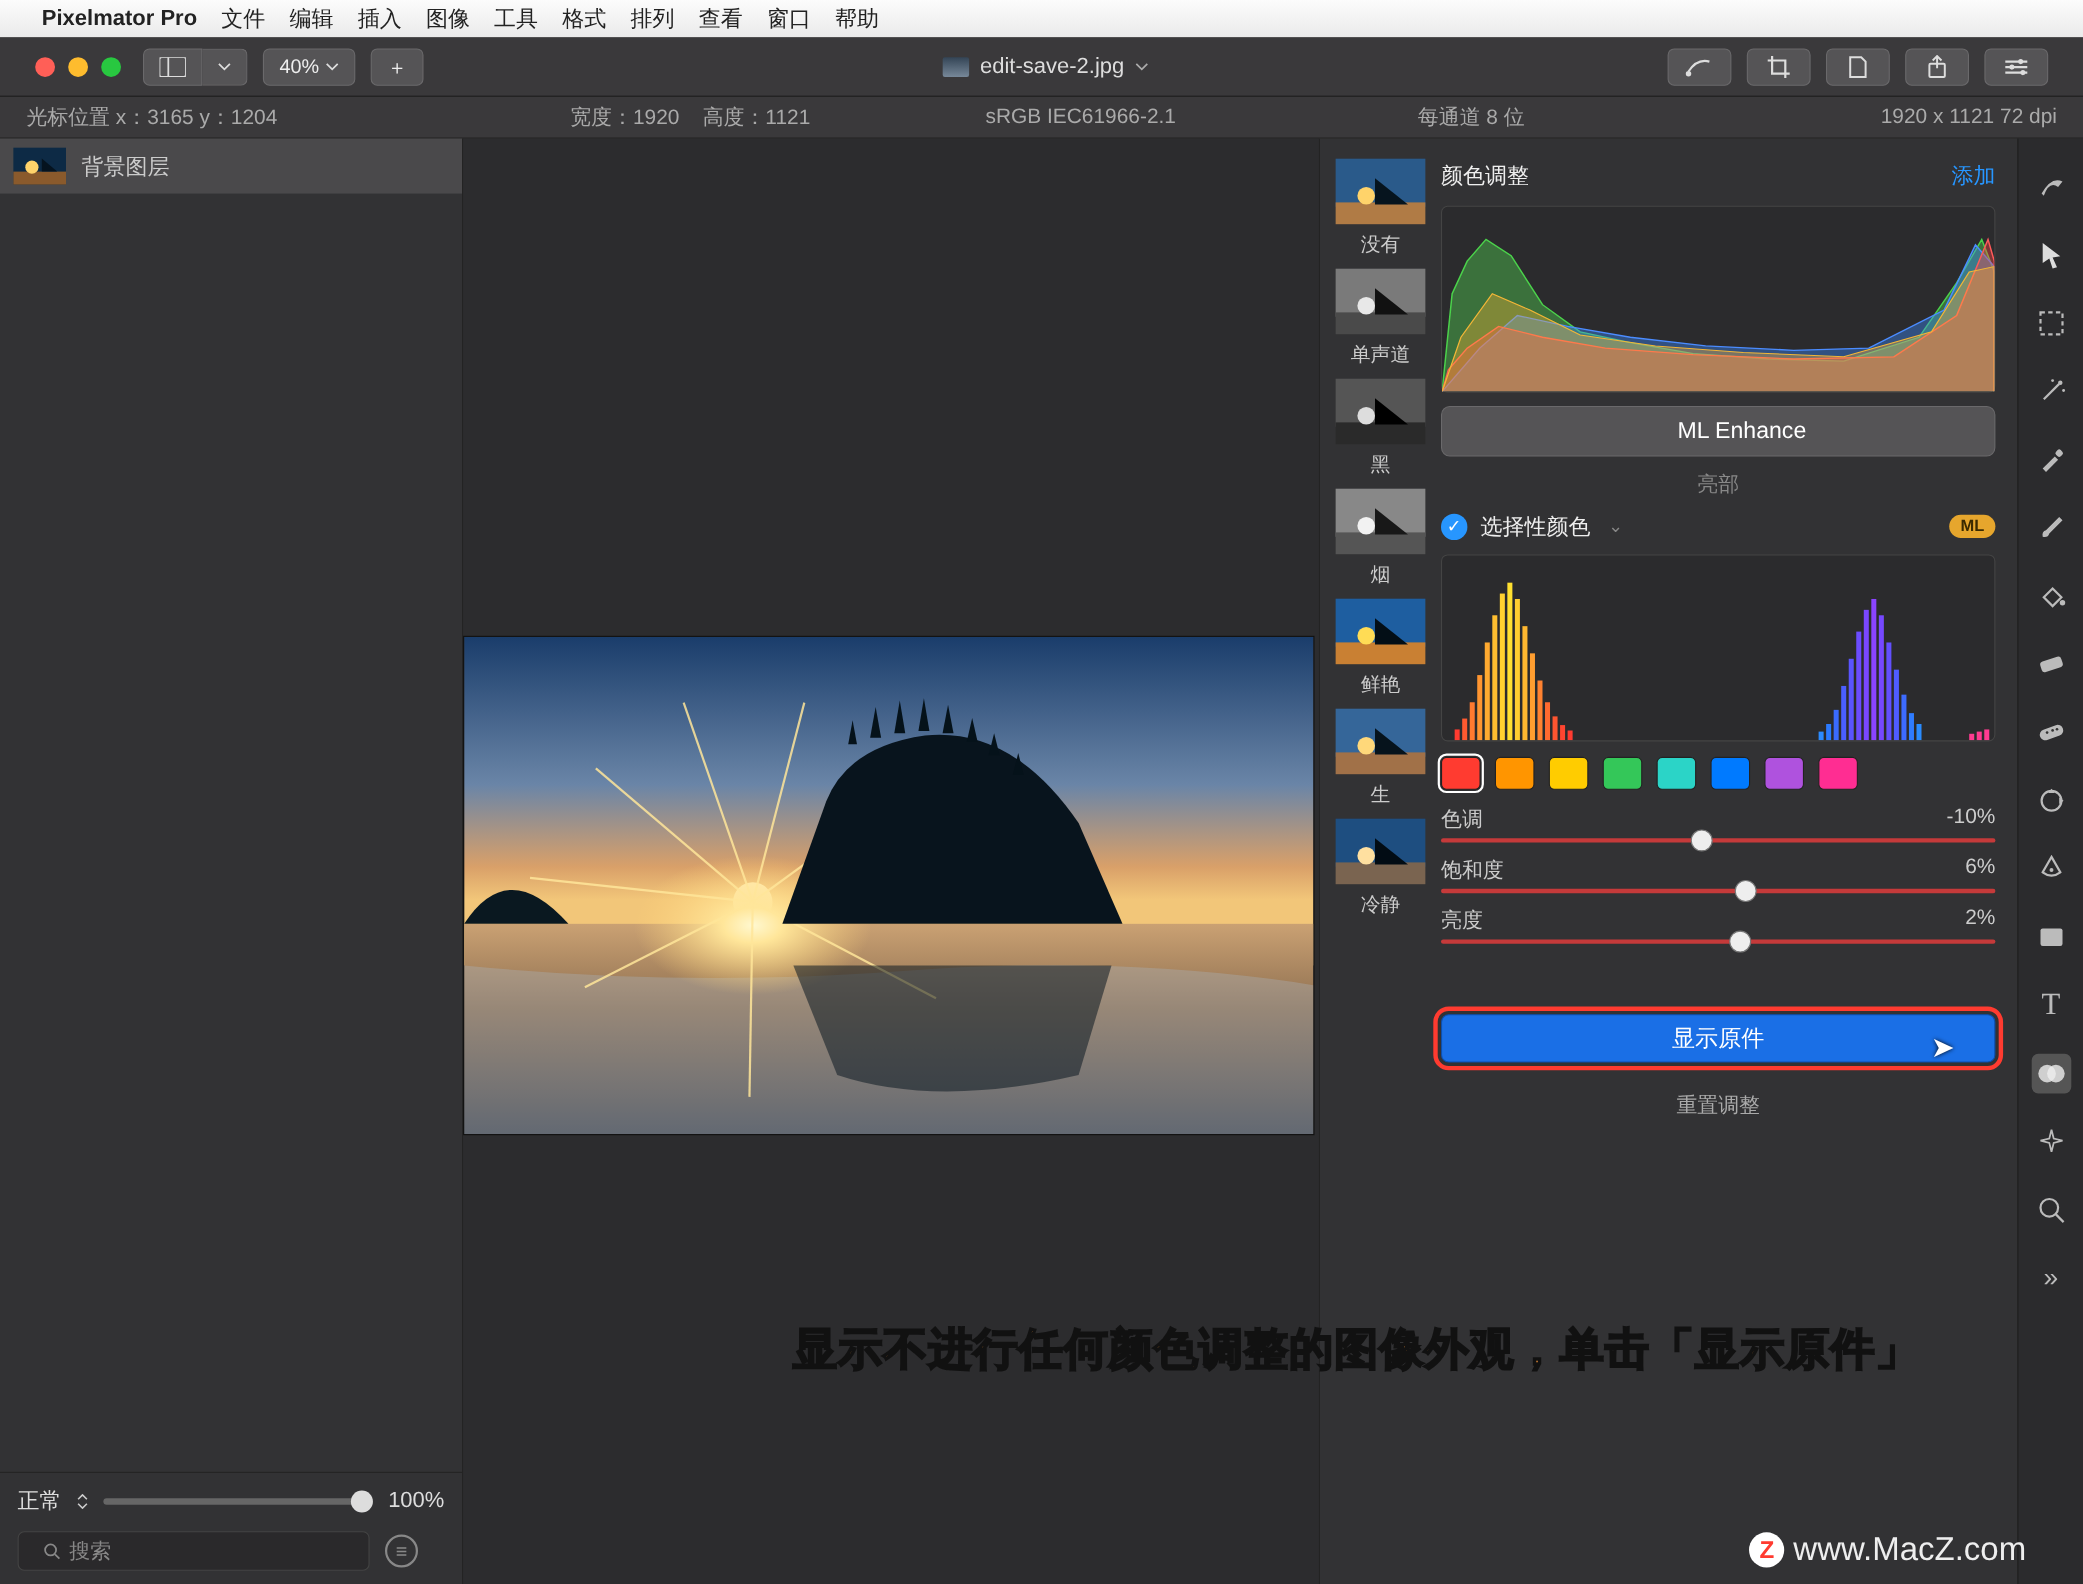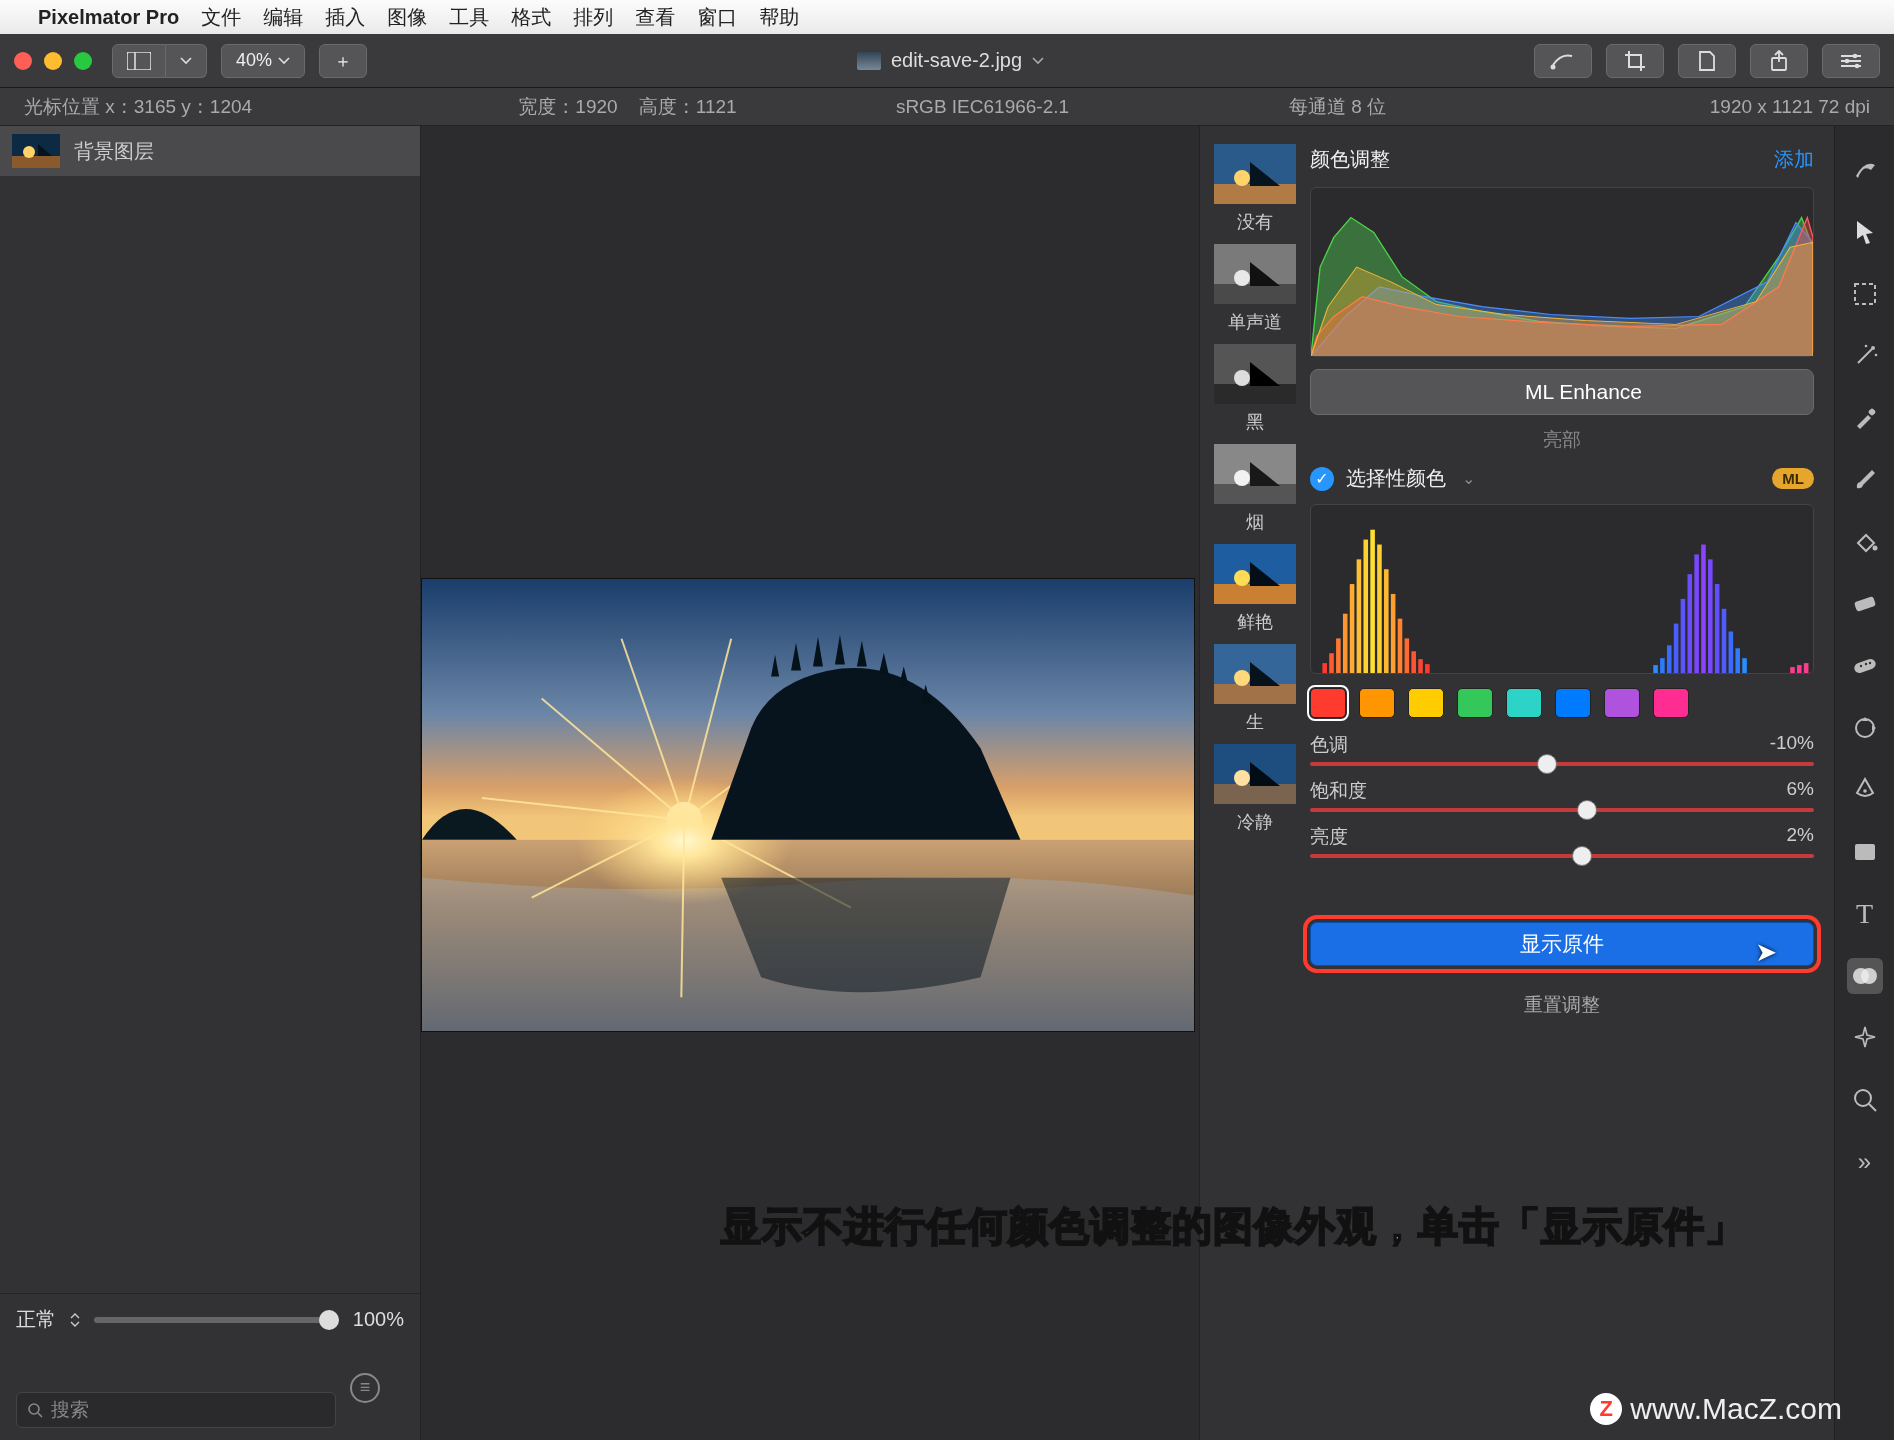--- a/index.html
+++ b/index.html
@@ -4,21 +4,21 @@
 <style>
 * { box-sizing: border-box; margin: 0; padding: 0; font-family: -apple-system, "Helvetica Neue", Arial, sans-serif; }
 body { background: #2a2a2a; color: #ccc; width: 1894px; height: 1440px; overflow: hidden; font-size: 20px; }
 
 
 .menubar { height: 34px; background: linear-gradient(#fcfcfc,#eaeaea); display: flex; align-items: center; padding: 0 16px; gap: 22px; color: #222; font-size: 20px; text-align: right; }
 .apple-logo { font-size: 22px; }
 .menubar .app { font-weight: 700; }
 
 
-.toolbar { height: 54px; background: #3a393b; display: flex; align-items: center; padding: 0 14px; gap: 14px; border-bottom: 1px solid #1a1a1a; }
+.toolbar { height: 54px; background: #3a393b; display: flex; align-items: center; padding: 0 32px; gap: 14px; border-bottom: 1px solid #1a1a1a; }
 .traffic { display: flex; gap: 12px; margin-right: 6px; }
 .traffic span { width: 18px; height: 18px; border-radius: 50%; display: inline-block; }
 .tl-r{background:#ff5f57;} .tl-y{background:#febc2e;} .tl-g{background:#28c840;}
 .btn { background: #555456; border: 1px solid #6a696b; border-radius: 6px; height: 34px; display: flex; align-items: center; justify-content: center; padding: 0 14px; color: #eee; font-size: 18px; }
 .btn-seg { display: flex; }
 .btn-seg .btn { border-radius: 0; border-left: none; }
 .btn-seg .btn:first-child { border-radius: 6px 0 0 6px; border-left: 1px solid #6a696b; }
 .btn-seg .btn:last-child { border-radius: 0 6px 6px 0; }
 .toolbar-center { flex: 1; display: flex; align-items: center; justify-content: center; gap: 10px; color: #ddd; }
 .doc-icon { width: 24px; height: 18px; background: linear-gradient(#345,#789); border-radius: 2px; }
@@ -34,21 +34,21 @@
 
 .main { display: flex; height: calc(1440px - 34px - 54px - 38px); }
 .left-panel { width: 421px; background: #323234; display: flex; flex-direction: column; border-right: 1px solid #232323; }
 .layer-row { background: #4a494b; height: 50px; display: flex; align-items: center; padding-left: 12px; gap: 14px; }
 .layer-thumb { width: 48px; height: 34px; border-radius: 3px; }
 .left-spacer { flex: 1; }
 .left-bottom { padding: 12px 16px; border-top: 1px solid #232323; }
 .blend-row { display: flex; align-items: center; gap: 14px; color: #ddd; font-size: 20px; margin-bottom: 14px; }
 .opacity-slider { flex: 1; height: 6px; background: #666; border-radius: 3px; position: relative; }
 .opacity-slider .knob { position: absolute; top: -7px; width: 20px; height: 20px; border-radius: 50%; background: #ddd; }
-.search-box { display: flex; align-items: center; gap: 8px; background: #2a292b; border: 1px solid #444; border-radius: 6px; height: 36px; padding: 0 10px; color: #888; font-size: 19px; width: 320px; margin-top: 45px; }
+.search-box { display: flex; align-items: center; gap: 8px; background: #2a292b; border: 1px solid #444; border-radius: 6px; height: 36px; padding: 0 22px; color: #888; font-size: 19px; width: 320px; }
 .search-row { display:flex; align-items:center; gap: 14px;}
 .filter-circle { width:30px; height:30px; border:2px solid #888; border-radius:50%; display:flex; align-items:center; justify-content:center; color:#888; font-size:18px;}
 
 .canvas-area { flex: 1; background: #2c2c2e; position: relative; display: flex; align-items: center; justify-content: center; }
 .canvas-img { position:absolute; left: 0; top: 452px; width: 774px; height: 454px; }
 .svg-art{border:1px solid #111;}
 
 .right-inspector { width: 635px; background: #323234; border-left: 1px solid #232323; display: flex; }
 .presets-col { width: 110px; display: flex; flex-direction: column; align-items: center; gap: 10px; padding-top: 18px; }
 .preset { display: flex; flex-direction: column; align-items: center; gap: 6px; }

